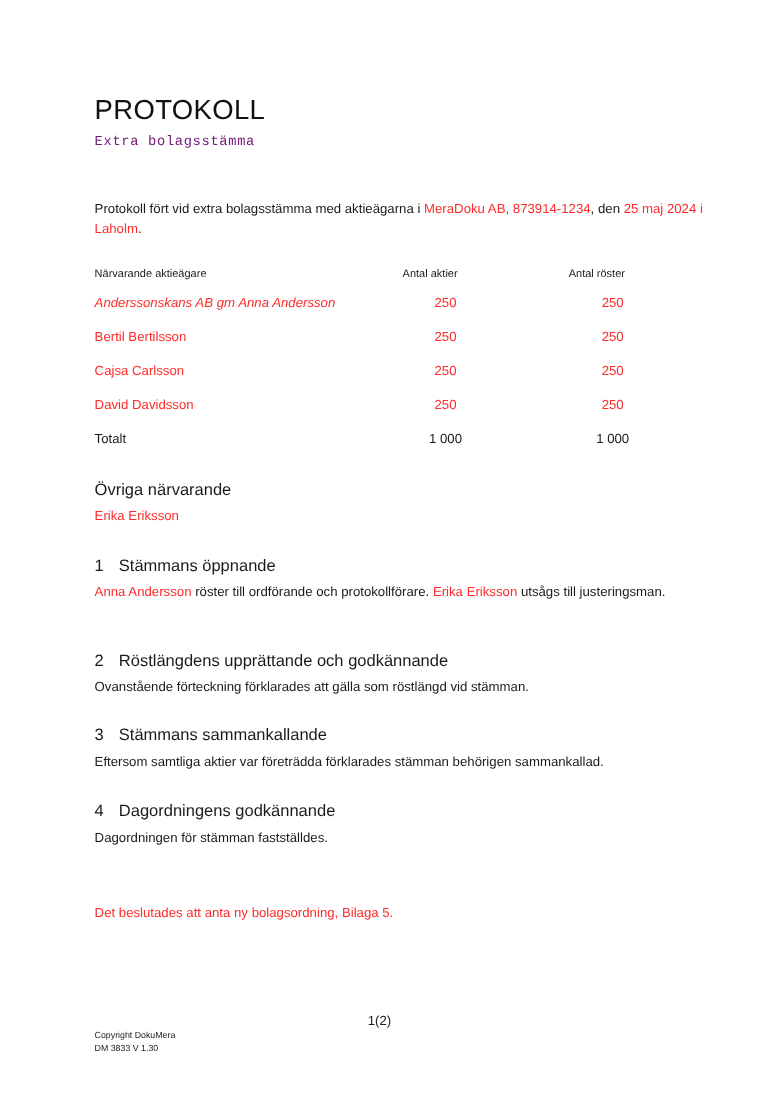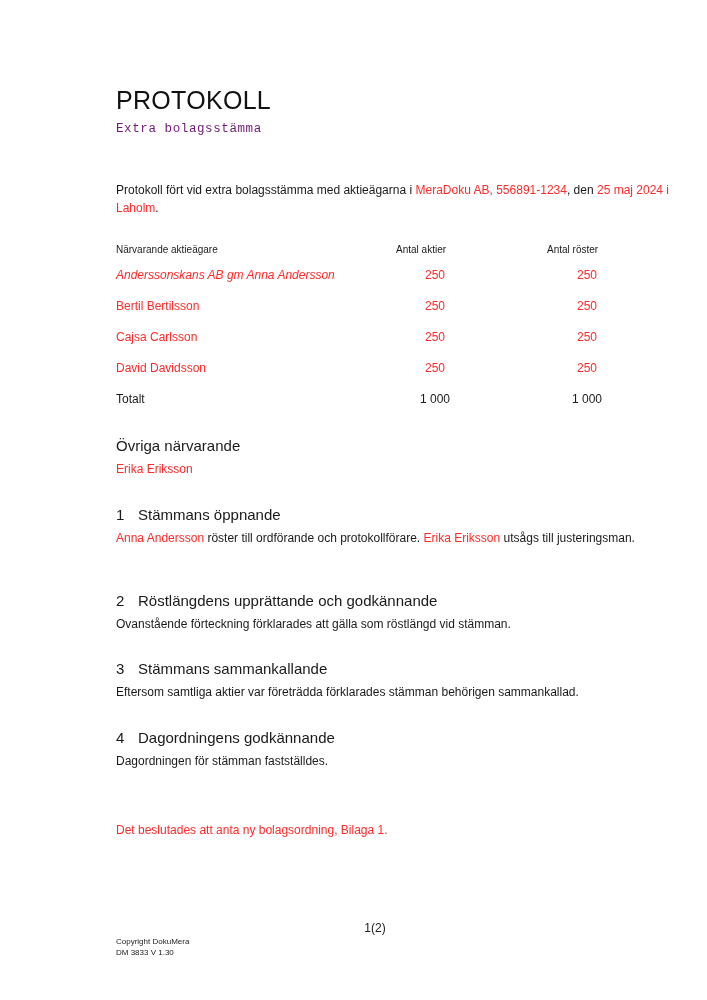--- a/index.html
+++ b/index.html
@@ -2,21 +2,21 @@
 <html><head>
   <meta charset="utf-8">
   <style>
     html, body { margin: 0; padding: 0; background: #ffffff; }
     body {
       width: 707px; height: 1000px; position: relative; overflow: hidden;
       font-family: "Liberation Sans", "DejaVu Sans", sans-serif;
       color: #1a1a1a;
     }
     .page { position: absolute; left: 0; top: 0; width: 707px; height: 1000px; }
-    .abs { position: absolute; white-space: nowrap; margin-left: 30px; }
+    .abs { position: absolute; white-space: nowrap; }
     .red { color: #ff2a2a; }
     .title { left: 86px; top: 86px; font-size: 25px; letter-spacing: 0.3px; color: #111; }
     .subtitle { left: 86px; top: 122px; font-size: 12.5px; letter-spacing: 0.6px; color: #701a75; font-family: Liberation Mono, monospace; }
     .intro { left: 86px; top: 181px; width: 560px; font-size: 12px; line-height: 18px; white-space: normal; color: #1a1a1a; }
     .th { top: 244px; font-size: 10px; color: #1a1a1a; }
     .td { font-size: 12px; }
     .col-num { width: 80px; text-align: center; }
     .h2 { left: 86px; font-size: 15px; color: #1a1a1a; }
     .h2 .num { display: inline-block; width: 22px; }
     .para { left: 86px; width: 560px; font-size: 12px; line-height: 18px; white-space: normal; }
@@ -25,21 +25,21 @@
   </style>
 </head>
 <body>
 
 <div class="page">
 
   <div class="abs title">PROTOKOLL</div>
   <div class="abs subtitle">Extra bolagsstämma</div>
 
   <div class="abs intro">
-    <span>Protokoll fört vid extra bolagsstämma med aktieägarna i </span><span class="red">MeraDoku AB, 556891-1234</span><span>, den </span><span class="red">25 maj 2024 i Laholm</span><span>.</span>
+    <span>Protokoll fört vid extra bolagsstämma med aktieägarna i </span><span class="red">MeraDoku AB, 873914-1234</span><span>, den </span><span class="red">25 maj 2024 i Laholm</span><span>.</span>
   </div>
 
   <div>
     <div class="abs th" style="left:86px;">Närvarande aktieägare</div>
     <div class="abs th" style="left:366px;">Antal aktier</div>
     <div class="abs th" style="left:517px;">Antal röster</div>
 
     <div>
       <div class="abs td red" style="left:86px; top:268px;font-style:italic;">Anderssonskans AB gm Anna Andersson</div>
       <div class="abs td red col-num" style="left:365px; top:268px;">250</div>
@@ -85,19 +85,19 @@
   <div class="abs h2" style="top:660px;">
     <span class="num">3</span><span>Stämmans sammankallande</span>
   </div>
   <div class="abs para" style="top:683px;">Eftersom samtliga aktier var företrädda förklarades stämman behörigen sammankallad.</div>
 
   <div class="abs h2" style="top:729px;">
     <span class="num">4</span><span>Dagordningens godkännande</span>
   </div>
   <div class="abs para" style="top:752px;">Dagordningen för stämman fastställdes.</div>
 
-  <div class="abs para red" style="top:821px;">Det beslutades att anta ny bolagsordning, Bilaga 1.</div>
+  <div class="abs para red" style="top:821px;">Det beslutades att anta ny bolagsordning, Bilaga 5.</div>
 
   <div class="abs pagenum">1(2)</div>
   <div class="abs foot" style="top:937px;">Copyright DokuMera</div>
   <div class="abs foot" style="top:948px;">DM 3833 V 1.30</div>
 
 </div>
 
 </body></html>

